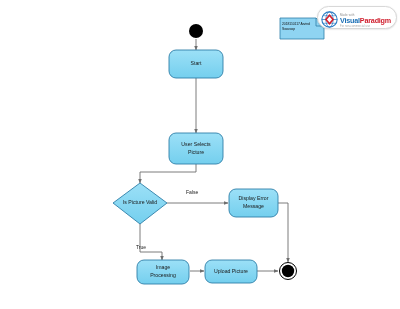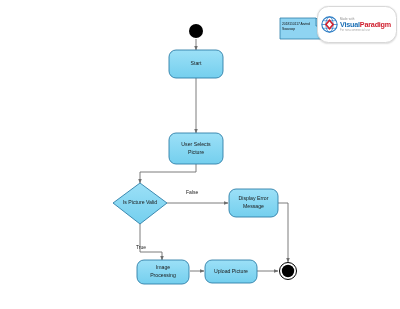--- a/index.html
+++ b/index.html
@@ -49,27 +49,27 @@
     line-height: 1.5;
     white-space: pre-line;
     letter-spacing: -0.05px;
   }
   
   #vp-badge {
     position: absolute;
     left: 317px;
     top: 6px;
     width: 80px;
-    height: 37px;
+    height: 23px;
     background: #ffffff;
     border: 0.6px solid #d8d8d8;
     border-radius: 11.5px;
     box-shadow: 0 0.5px 1.5px rgba(0,0,0,0.13);
     display: flex;
-    align-items: center;
+    align-items: flex-end;
     padding-left: 3px;
     box-sizing: border-box;
   }
   #vp-logo {
     width: 17px;
     height: 17px;
     flex: 0 0 auto;
     position: relative;
   }
   #vp-textblock {

